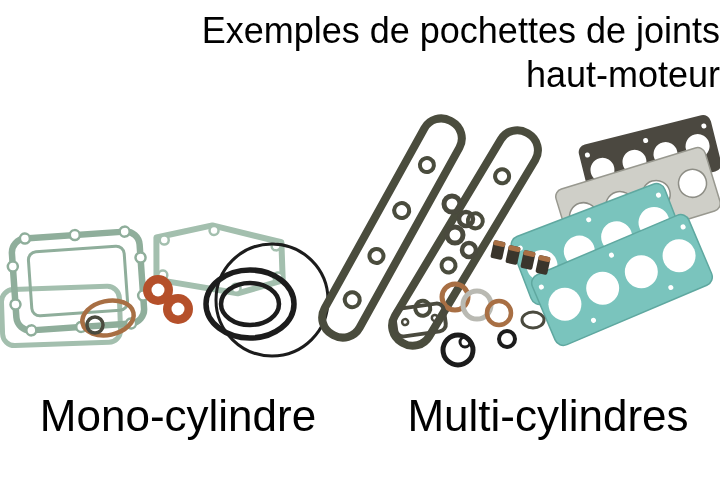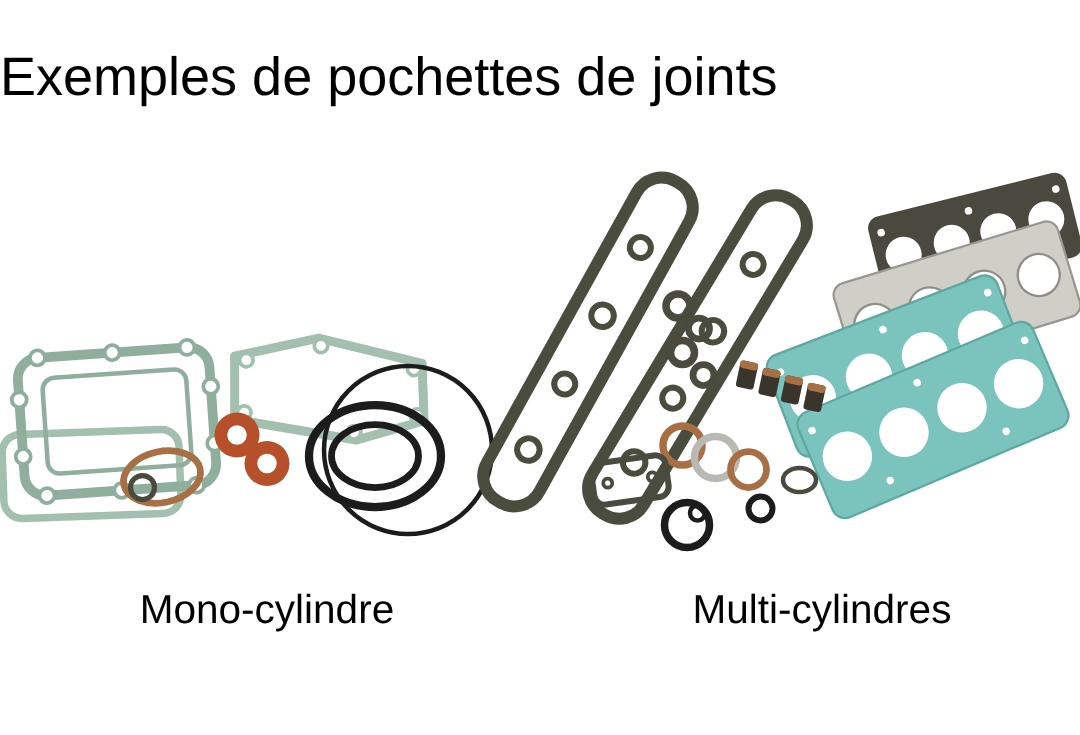--- a/index.html
+++ b/index.html
@@ -6,33 +6,33 @@
   .page {
     position: relative;
     width: 720px;
     height: 490px;
     background: var(--background, #fff);
     font-family: "Liberation Sans", "DejaVu Sans", sans-serif;
     color: var(--text, #000);
     overflow: hidden;
   }
   .title {
-    padding-top: 29px;
-    text-align: left;
+    padding-top: 9px;
+    text-align: right;
     font-size: 36px;
     line-height: 1.22;
     color: var(--text, #000);
   }
   .photo-svg { position: absolute; left: 0; top: 92px; }
   .captions { position: absolute; top: 391px; left: 0; width: 720px; }
   .caption {
     position: absolute;
     top: 0;
     text-align: center;
-    font-size: 27px;
+    font-size: 44px;
     color: var(--text, #000);
     white-space: nowrap;
   }
   .caption.mono  { left: 8px;   width: 340px; }
   .caption.multi { left: 378px; width: 340px; }
 
   
   .sg       { stroke: var(--gasket-green);       fill: none; }
   .sg-light { stroke: var(--gasket-green-light); fill: none; }
   .sk       { stroke: var(--ring-black);         fill: none; }
@@ -51,20 +51,21 @@
   .seal-body  { fill: #3a352c; }
   .seal-cap   { fill: var(--washer-copper); }
 </style>
 </head>
 <body>
 
 <div class="page">
 
   <div class="title">
     <div>Exemples de pochettes de joints</div>
+    <div>haut-moteur</div>
   </div>
 
   <svg class="photo-svg" width="720" height="295" viewBox="0 0 720 295">
 
     <g>
 
       <g transform="rotate(-2 60 224)">
         <rect class="sg-light" x="2" y="196" width="118" height="56" rx="12" stroke-width="5"></rect>
       </g>
 

